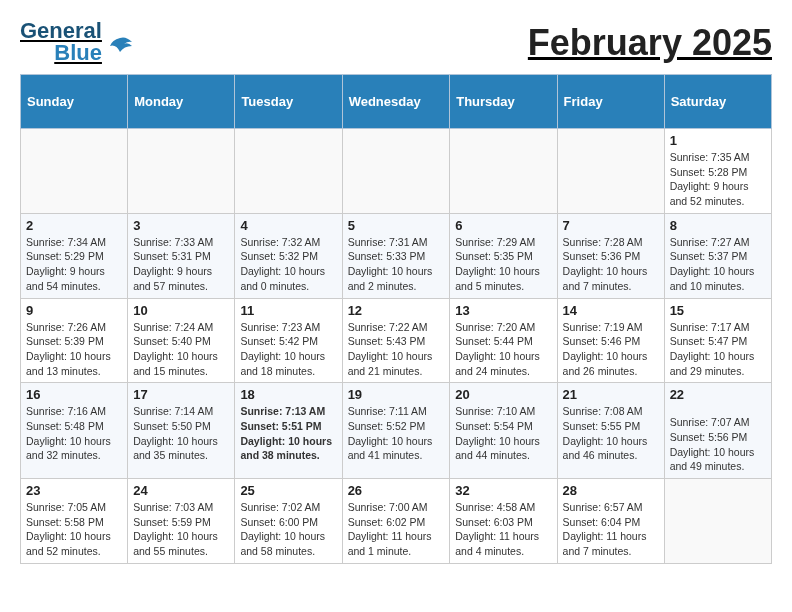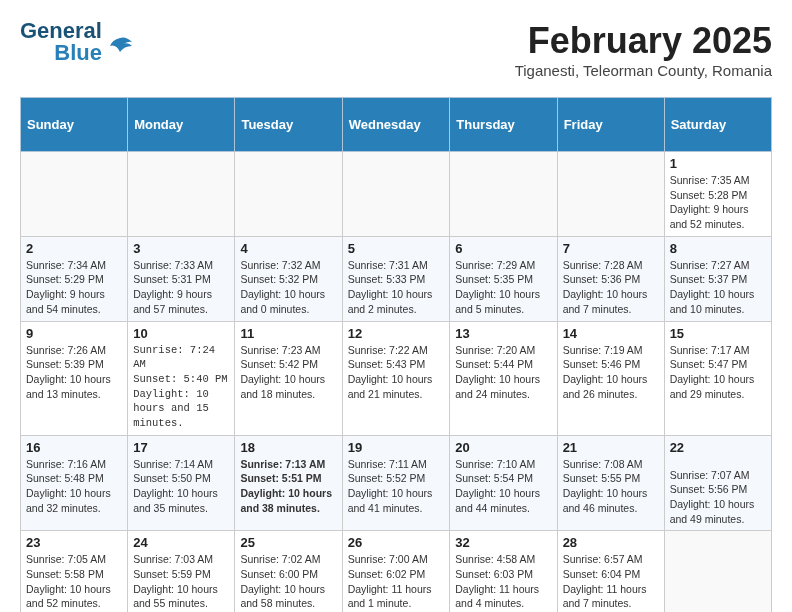--- a/index.html
+++ b/index.html
@@ -6,22 +6,23 @@
     body {
       font-family: Arial, sans-serif;
       background: #fff;
       width: 792px;
       min-height: 612px;
       padding: 20px;
     }
     .header {
       display: flex;
       justify-content: space-between;
-      align-items: flex-start;
-      margin-bottom: 18px;
+      align-items: flex-end;
+      margin-bottom: 10px;
+      text-decoration: underline;
     }
     .logo {
       display: flex;
       flex-direction: column;
       align-items: flex-start;
     }
     .logo-row {
       display: flex;
       align-items: center;
     }
@@ -94,21 +95,20 @@
           <span style="font-size:22px;font-weight:bold;color:#2980b9;line-height:1;">Blue</span>
         </div>
         <svg width="28" height="28" viewBox="0 0 28 28" style="margin-left:4px;margin-bottom:2px;">
           <path d="M14 4 Q20 2 26 8 Q22 7 18 10 Q22 8 26 12 Q18 12 14 18 Q10 10 4 12 Q6 6 14 4Z" fill="#2980b9"></path>
         </svg>
       </div>
     </div>
   </div>
   <div class="title-block">
     <div class="month-title">February 2025</div>
-    <div class="location">Tiganesti, Teleorman County, Romania</div>
   </div>
 </div>
 
 <table class="calendar">
   <thead>
     <tr>
     <th>Sunday</th>
         <th>Monday</th>
         <th>Tuesday</th>
         <th>Wednesday</th>
@@ -178,21 +178,21 @@
       </tr>
       <tr class="week-row">
         <td>
           <span class="day-num">9</span>
           <div class="day-info" style="white-space: pre-line;">Sunrise: 7:26 AM
 Sunset: 5:39 PM
 Daylight: 10 hours and 13 minutes.</div>
         </td>
         <td>
           <span class="day-num">10</span>
-          <div class="day-info" style="white-space: pre-line; font-family: Liberation Mono, monospace;">Sunrise: 7:24 AM
+          <div class="day-info" style="white-space: pre-line;">Sunrise: 7:24 AM
 Sunset: 5:40 PM
 Daylight: 10 hours and 15 minutes.</div>
         </td>
         <td>
           <span class="day-num">11</span>
           <div class="day-info" style="white-space: pre-line;">Sunrise: 7:23 AM
 Sunset: 5:42 PM
 Daylight: 10 hours and 18 minutes.</div>
         </td>
         <td>

